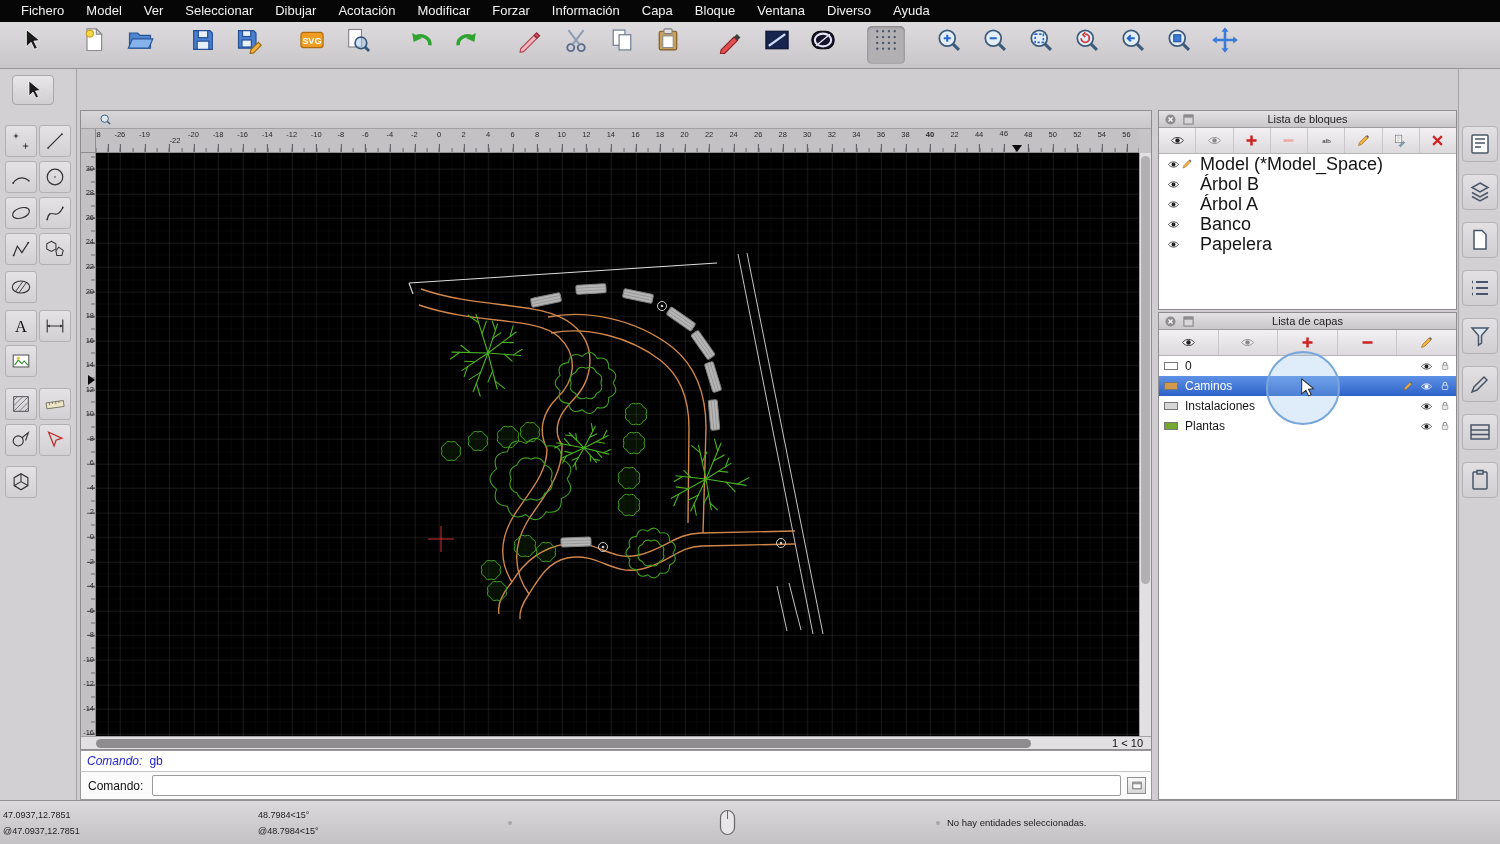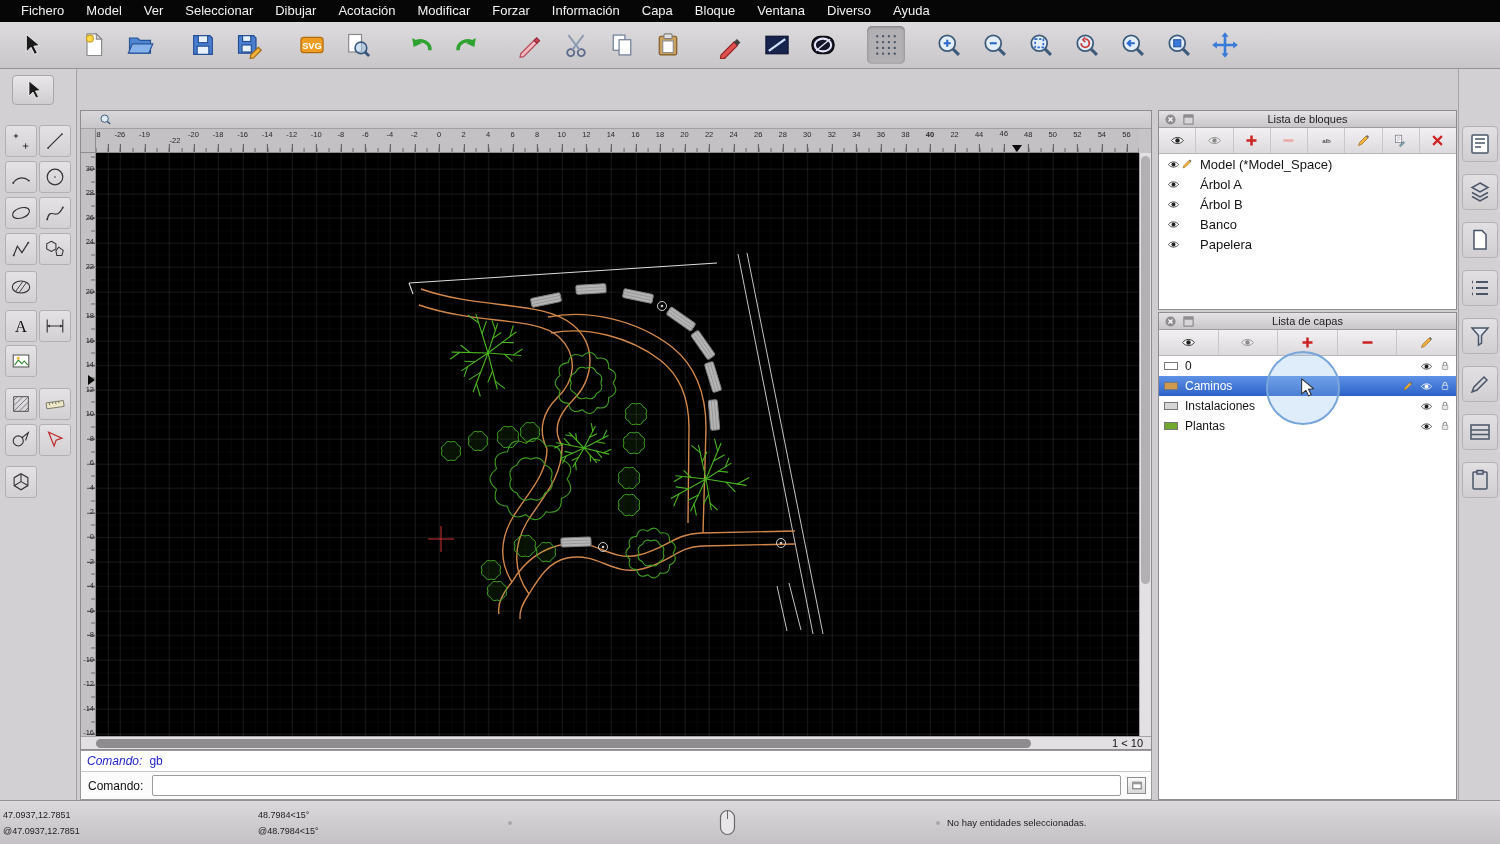--- a/index.html
+++ b/index.html
@@ -5,21 +5,21 @@
 *{margin:0;padding:0;box-sizing:border-box}
 html,body{width:1500px;height:844px;overflow:hidden}
 body{font-family:"Liberation Sans",sans-serif;background:#cfcdcf}
 #app{position:relative;width:1500px;height:756px;background:#cfcdcf}
 .ic{display:inline-flex;align-items:center;justify-content:center}
 
 #menu-bar{position:absolute;left:0;top:0;width:1500px;height:22px;background:#060606;display:flex;align-items:center;padding-left:10px}
 .menu-item{color:#f2f2f2;font-size:13px;padding:0 11px;height:22px;line-height:22px;white-space:nowrap}
 
 #main-toolbar{position:absolute;left:0;top:22px;width:1500px;height:47px;background:linear-gradient(#dddbdd,#c8c6c8);border-bottom:1px solid #969496;display:flex;align-items:center;padding-left:12px}
-.tb-btn{width:38px;height:38px;border-radius:5px;display:flex;align-items:center;justify-content:center;margin-right:8px;flex:none}
+.tb-btn{width:38px;height:38px;border-radius:5px;display:flex;align-items:flex-start;justify-content:center;margin-right:8px;flex:none}
 .tb-active{background:#b2b0b2;box-shadow:inset 0 1px 3px rgba(0,0,0,.3)}
 .tb-gap{width:17px;flex:none}
 
 #tool-palette{position:absolute;left:0;top:69px;width:77px;height:731px;background:#d2d0d2;border-right:1px solid #a5a3a5}
 .pal-pointer-btn{position:absolute;left:12px;top:6px;width:42px;height:30px;display:flex;align-items:center;justify-content:center;background:linear-gradient(#e8e6e8,#d0ced0);border:1px solid #a8a8a8;border-radius:4px}
 .pal-btn{position:absolute;width:32px;height:32px;display:flex;align-items:center;justify-content:center;background:linear-gradient(#e4e2e4,#d2d0d2);border:1px solid #b2b0b2;border-radius:3px}
 
 #mdi-bg{position:absolute;left:77px;top:69px;width:1081px;height:731px;background:#cfcdcf}
 #canvas-window{position:absolute;left:80px;top:110px;width:1072px;height:640px;background:#c6c4c6;border:1px solid #8e8c8e}
 #tab-strip{position:absolute;left:0;top:0;width:1070px;height:18px;background:linear-gradient(#d8d6d8,#c9c7c9);border-bottom:1px solid #a2a0a2;display:flex;align-items:center}
@@ -59,21 +59,21 @@
 #right-panel-bg{position:absolute;left:1158px;top:69px;width:300px;height:731px;background:#cfcdcf}
 .side-window{position:absolute;background:#fff;border:1px solid #8e8c8e;overflow:hidden}
 #blocks-window{left:1158px;top:110px;width:299px;height:200px}
 #layers-window{left:1158px;top:312px;width:299px;height:488px}
 .win-titlebar{position:relative;height:17px;background:linear-gradient(#e4e2e4,#c8c6c8);border-bottom:1px solid #9e9c9e;display:flex;align-items:center;padding:0 5px}
 .win-title{position:absolute;left:0;width:100%;text-align:center;font-size:11px;color:#222}
 .win-btn{width:12px;height:12px;margin-right:6px;z-index:2;display:flex;align-items:center;justify-content:center}
 .panel-toolbar{height:26px;display:flex;background:linear-gradient(#f2f0f2,#dcdadc);border-bottom:1px solid #b6b4b6}
 .ptb-cell{flex:1;display:flex;align-items:center;justify-content:center;border-right:1px solid #c9c7c9}
 .ptb-cell:last-child{border-right:none}
-.blk-row{height:20px;display:flex;align-items:center;font-size:13px;color:#141414}
+.blk-row{height:20px;display:flex;align-items:center;font-size:18px;color:#141414}
 .blk-row .eye{margin-left:6px;width:16px}
 .pen-col{width:17px;display:inline-flex;align-items:center}
 .blk-label{margin-left:2px;white-space:nowrap}
 .lyr-row{height:20px;display:flex;align-items:center;font-size:12px;color:#141414;padding:0 5px}
 .lyr-row.sel{background:linear-gradient(#5e92e6,#2d61c8);color:#fff}
 .swatch{width:14px;height:8px;border:1px solid #777;margin-right:7px;flex:none}
 .lyr-label{white-space:nowrap}
 .lyr-right{margin-left:auto;display:flex;align-items:center;gap:6px}
 
 #right-dock{position:absolute;left:1458px;top:69px;width:42px;height:731px;background:#d2d0d2;border-left:1px solid #a5a3a5}
@@ -867,31 +867,31 @@
           <span class="blk-label">Model (*Model_Space)</span>
         </div>
         <div class="blk-row">
           <span class="ic eye">
             <svg width="13" height="13" viewBox="0 0 24 24">
               <path d="M2.5 12C8 5.5 16 5.5 21.5 12 16 18.5 8 18.5 2.5 12z" fill="#fff" stroke="#222" stroke-width="1.4"></path>
               <circle cx="12" cy="12" r="3.6" fill="#222"></circle>
             </svg>
           </span>
           <span class="pen-col"></span>
-          <span class="blk-label">Árbol A</span>
+          <span class="blk-label">Árbol B</span>
         </div>
         <div class="blk-row">
           <span class="ic eye">
             <svg width="13" height="13" viewBox="0 0 24 24">
               <path d="M2.5 12C8 5.5 16 5.5 21.5 12 16 18.5 8 18.5 2.5 12z" fill="#fff" stroke="#222" stroke-width="1.4"></path>
               <circle cx="12" cy="12" r="3.6" fill="#222"></circle>
             </svg>
           </span>
           <span class="pen-col"></span>
-          <span class="blk-label">Árbol B</span>
+          <span class="blk-label">Árbol A</span>
         </div>
         <div class="blk-row">
           <span class="ic eye">
             <svg width="13" height="13" viewBox="0 0 24 24">
               <path d="M2.5 12C8 5.5 16 5.5 21.5 12 16 18.5 8 18.5 2.5 12z" fill="#fff" stroke="#222" stroke-width="1.4"></path>
               <circle cx="12" cy="12" r="3.6" fill="#222"></circle>
             </svg>
           </span>
           <span class="pen-col"></span>
           <span class="blk-label">Banco</span>

